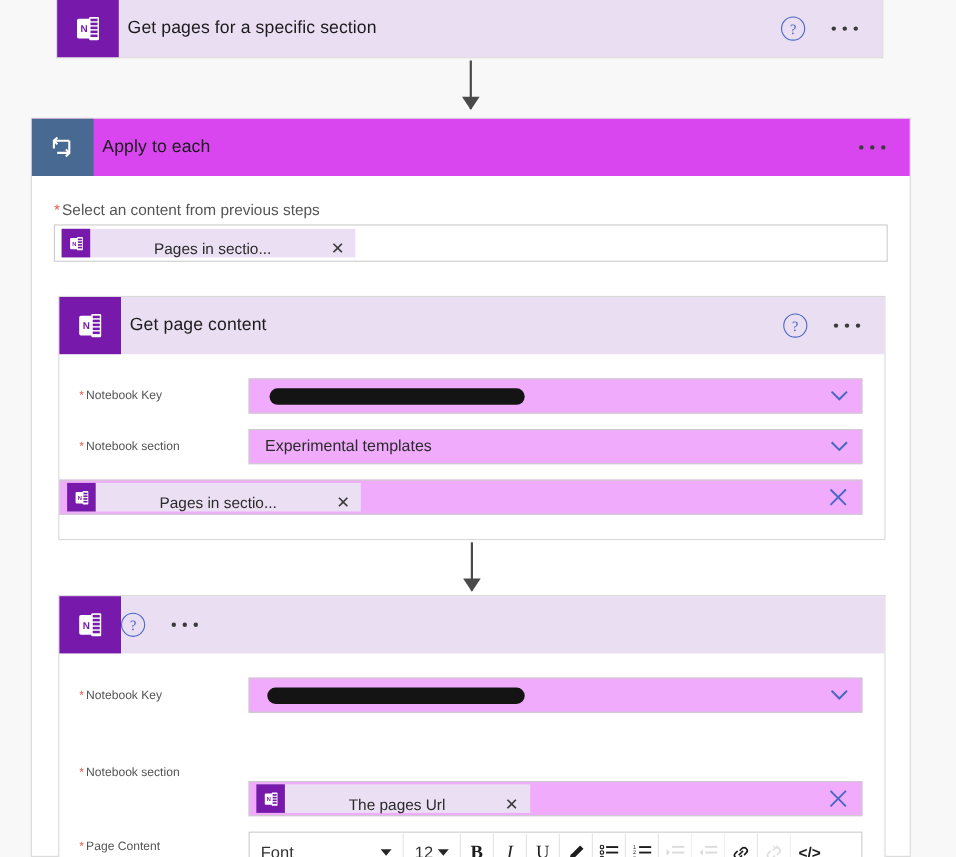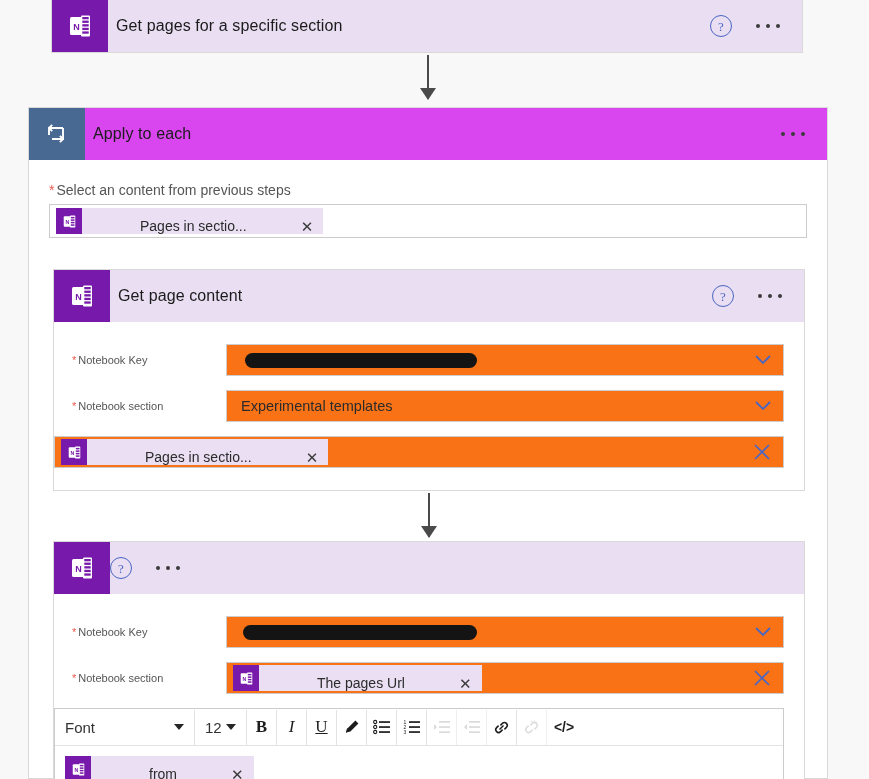--- a/index.html
+++ b/index.html
@@ -31,21 +31,21 @@
   .dots{display:flex;gap:6px;align-items:center;}
   .dots i{width:4px;height:4px;border-radius:50%;background:#3b3b3b;display:block;}
 
   
   .arrow{position:absolute;width:2px;background:#4a4a4a;}
   .arrow:after{content:"";position:absolute;left:-7px;bottom:-1px;width:0;height:0;
     border-left:8px solid transparent;border-right:8px solid transparent;border-top:12px solid #4a4a4a;}
   .row{display:flex;align-items:center;margin-bottom:14px;}
   .lbl{width:172px;flex:0 0 172px;padding-left:18px;box-sizing:border-box;font-size:11px;color:#555555;}
   .req{color:#e8594a;margin-right:2px;}
-  .field{flex:1 1 auto;border:1px solid #cccccc;background:#f97316;height:32px;
+  .field{flex:1 1 auto;border:1px solid #cccccc;background:#f0abfc;height:32px;
     display:flex;align-items:center;box-sizing:border-box;position:relative;padding:0 8px;}
   .field-txt{font-size:14.5px;color:#2b2b2b;padding-left:6px;}
   .chev{position:absolute;right:12px;top:50%;transform:translateY(-50%);width:16px;height:10px;}
   .chev svg{display:block;}
   .clearx{position:absolute;right:12px;top:50%;transform:translateY(-50%);width:18px;height:18px;}
   .clearx svg{display:block;}
 
   
   .redact{background:#141414;height:14px;border-radius:9px;margin-left:8px;}
 
@@ -271,21 +271,21 @@
                 <path d="M1 1 L8 8 L15 1" fill="none" stroke="#4a66c4" stroke-width="1.8"></path>
               </svg>
             </span>
           </div>
         </div>
 
         <div class="row">
           <div class="lbl">
             <span class="req">*</span><span>Notebook section</span>
           </div>
-          <div class="field" style="padding-left:6px;">
+          <div class="field" style="padding-left:6px;margin-top:48px;">
             <span class="chip">
               <span class="cico">
                 <svg width="15" height="15" viewBox="0 0 26 26">
                   <rect x="3" y="4" width="13" height="18" rx="1.6" fill="#ffffff"></rect>
                   <text x="9.5" y="16.5" font-family="Liberation Sans, sans-serif" font-size="9" font-weight="bold" fill="#7719aa" text-anchor="middle">N</text>
                   <rect x="14" y="2.5" width="9" height="21" rx="1" fill="#ffffff"></rect>
                   <rect x="15.3" y="5" width="6.4" height="2.6" fill="#7719aa"></rect>
                   <rect x="15.3" y="9.3" width="6.4" height="2.6" fill="#7719aa"></rect>
                   <rect x="15.3" y="13.6" width="6.4" height="2.6" fill="#7719aa"></rect>
                   <rect x="15.3" y="17.9" width="6.4" height="2.6" fill="#7719aa"></rect>
@@ -296,20 +296,23 @@
             </span>
             <span class="clearx">
               <svg width="18" height="18" viewBox="0 0 18 18">
                 <path d="M2 2 L16 16 M16 2 L2 16" fill="none" stroke="#4a66c4" stroke-width="1.7"></path>
               </svg>
             </span>
           </div>
         </div>
 
         <div class="row" style="align-items:flex-start;">
+          <div class="lbl" style="padding-top:8px;">
+            <span class="req">*</span><span>Page Content</span>
+          </div>
           <div class="rte">
             <div class="rte-bar">
 
               <div class="tb-sel tb-font">
                 <span>Font</span>
                 <span class="caret"></span>
               </div>
 
               <div class="tb-sel tb-size">
                 <span>12</span>

